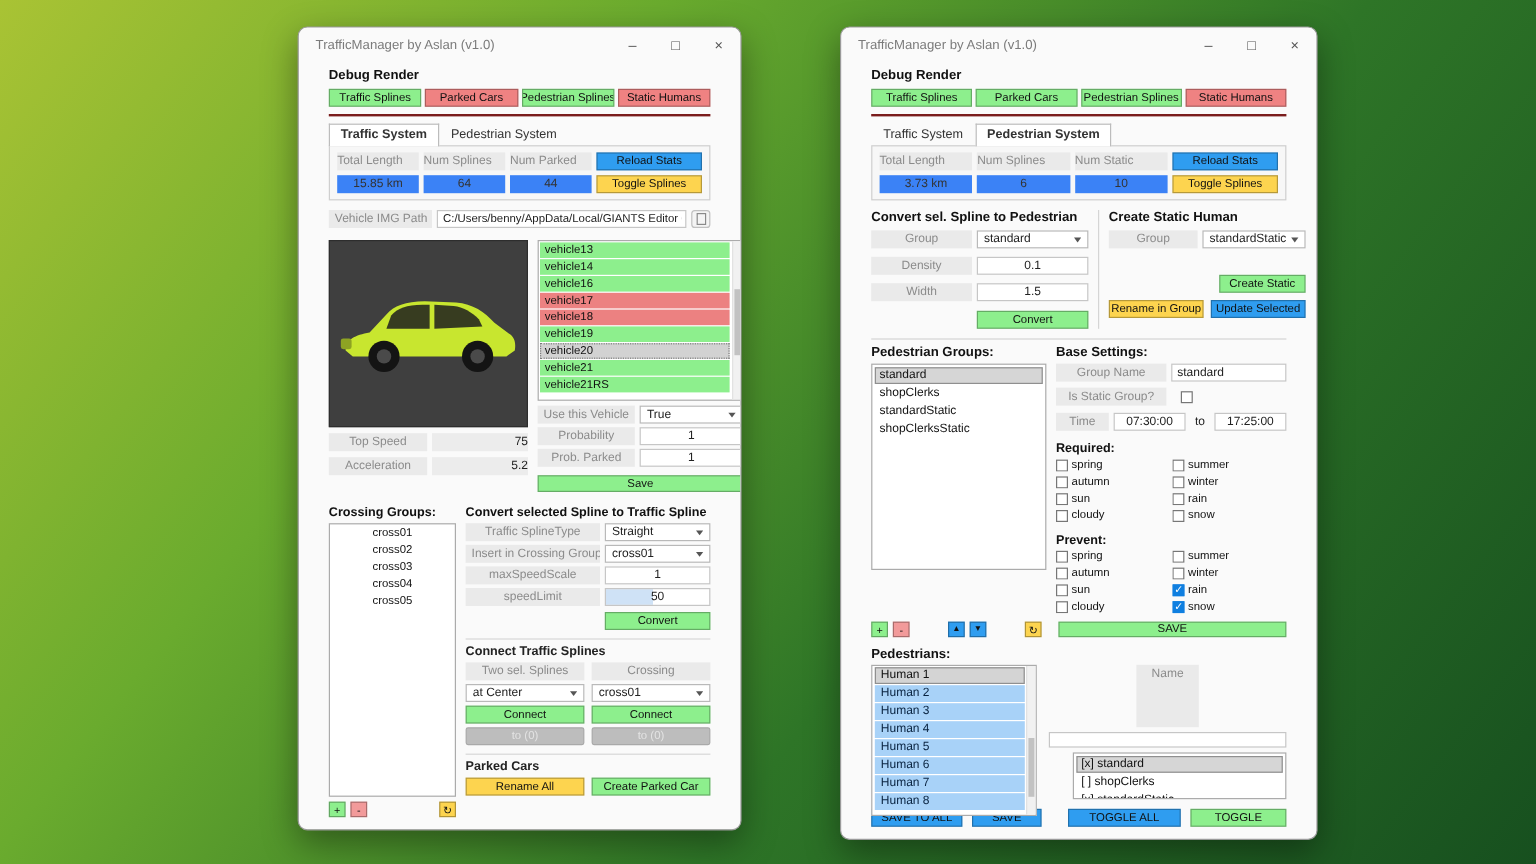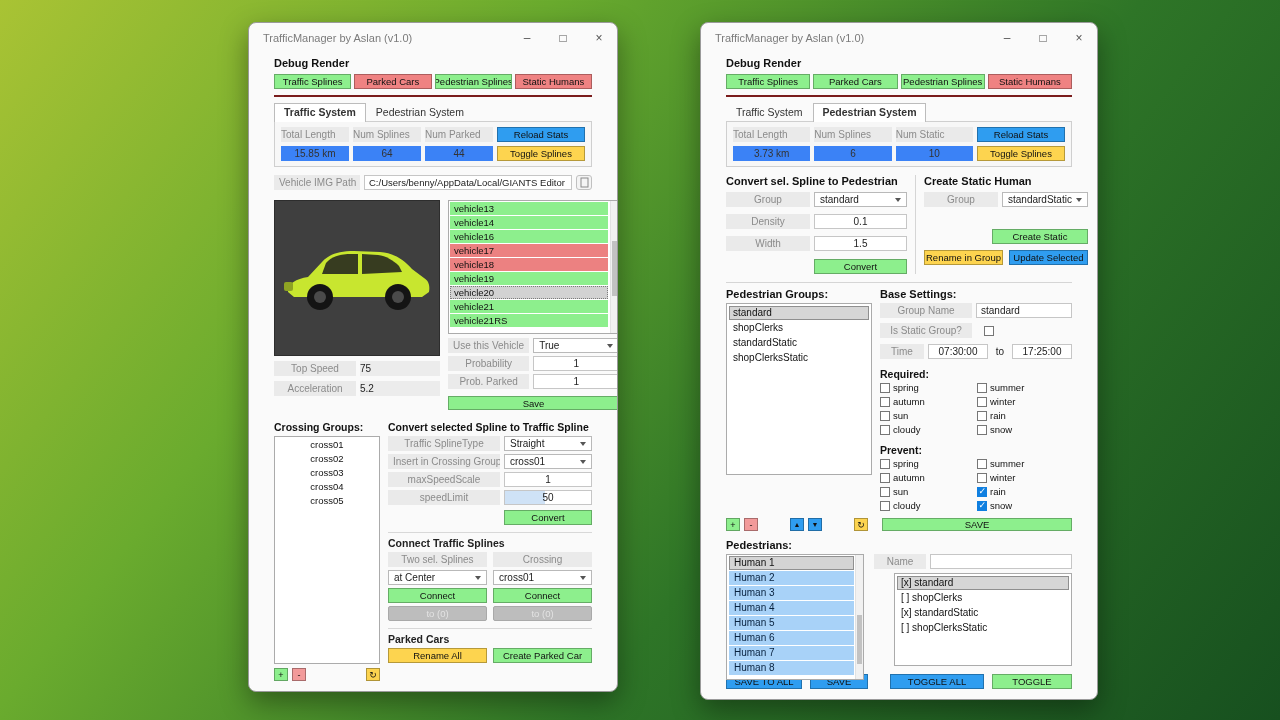--- a/index.html
+++ b/index.html
@@ -40,21 +40,21 @@
   .tab.active { background:#fff; border-color:#bcbcbc; font-weight:700; position:relative; z-index:2; margin-bottom:-1px; }
 
   .statsbox { border:1px solid #cfcfcf; background:#f7f7f7; padding:5px 6px;
               display:grid; grid-template-columns:1fr 1fr 1fr 88px; gap:4px; }
   .stat-h { background:#eaeaea; color:#8b8b8b; font-size:10px; height:15px; line-height:15px; }
   .stat-v { background:#3b82f6; color:#333; text-align:center; font-size:10px; height:15px; line-height:15px; }
 
   .gl { background:#eaeaea; color:#8b8b8b; font-size:10px; height:15px; line-height:15px; padding:0 5px;
         text-align:center; white-space:nowrap; overflow:hidden; }
   .gl.ghost { background:transparent; }
-  .val { background:#ececec; color:#222; font-size:10px; height:15px; line-height:15px; text-align:left; }
+  .val { background:#ececec; color:#222; font-size:10px; height:15px; line-height:15px; text-align:right; }
   .inp { border:1px solid #c6c6c6; background:#fff; height:15px; font-size:10px; text-align:center;
          color:#222; font-family:inherit; padding:0 3px; width:100%; }
   .inp.left { text-align:left; padding-left:4px; }
   .sel { border:1px solid #b9b9b9; background:#fff; height:15px; display:flex; align-items:center;
          justify-content:space-between; padding:0 5px; font-size:10px; color:#222; }
   .chev { width:0; height:0; border-left:3.5px solid transparent; border-right:3.5px solid transparent;
           border-top:4px solid #555; margin-left:4px; flex:0 0 auto; }
 
   .frow { display:flex; gap:4px; margin-top:3px; align-items:center; }
 
@@ -387,21 +387,21 @@
       <div class="tf-right">
         <div class="subhead" style="font-size:11px;">Create Static Human</div>
         <div class="frow" style="margin-top:5px;">
           <div class="gl" style="flex:0 0 74px; width:74px;">Group</div>
           <div class="sel ctrl">
             <span>standardStatic</span>
             <span class="chev"></span>
           </div>
         </div>
         <div style="display:flex; justify-content:flex-end; margin-top:22px;">
-          <div class="btn green" style="width:96px;">Create Static</div>
+          <div class="btn green" style="width:72px;">Create Static</div>
         </div>
         <div class="crow2" style="margin-top:6px;">
           <div class="btn yellow">Rename in Group</div>
           <div class="btn blue">Update Selected</div>
         </div>
       </div>
     </div>
     <div class="hsep"></div>
 
     <div class="mid">
@@ -526,21 +526,21 @@
           <div class="hrow">Human 5</div>
           <div class="hrow">Human 6</div>
           <div class="hrow">Human 7</div>
           <div class="hrow">Human 8</div>
           <div class="sbar">
               <div class="sthumb" style="top:48%; height:40%;"></div>
             </div>
         </div>
       </div>
       <div class="assign-col">
-        <div class="frow" style="margin-top:0;">
+        <div class="frow" style="margin-top:0;flex-direction:column;">
           <div class="gl">Name</div>
           <input class="inp left" style="flex: 1 1 0%;" value="">
         </div>
         <div class="listbox assign-list">
           <div class="arow selected">[x] standard</div>
           <div class="arow">[ ] shopClerks</div>
           <div class="arow">[x] standardStatic</div>
           <div class="arow">[ ] shopClerksStatic</div>
         </div>
       </div>

